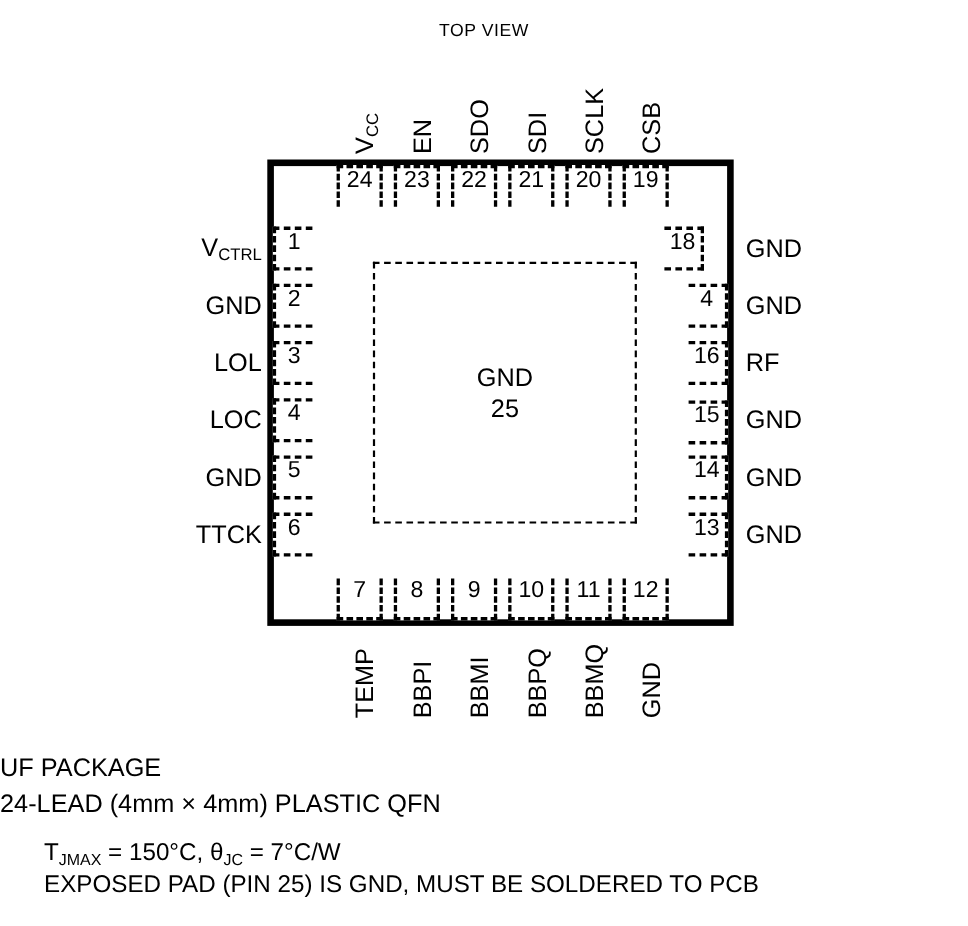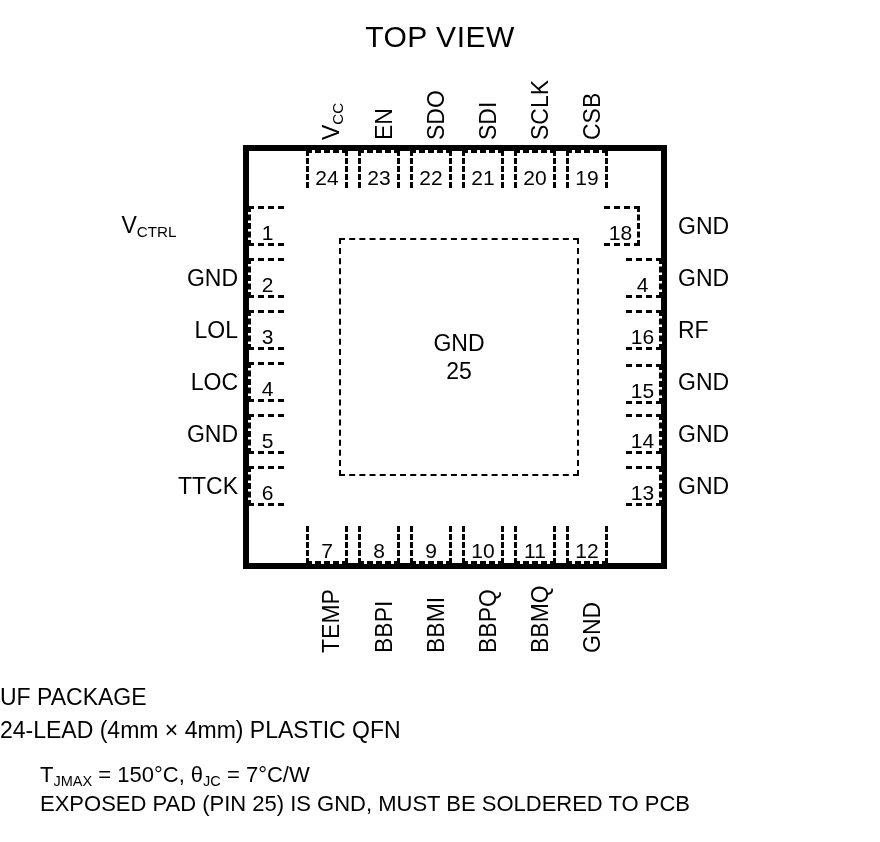--- a/index.html
+++ b/index.html
@@ -22,21 +22,21 @@
     height: 842px;
   }
 
   
   .top-view-title {
     position: absolute;
     left: 0;
     top: 20px;
     width: 880px;
     text-align: center;
-    font-size: 30px;
+    font-size: 16px;
     letter-spacing: 0.5px;
   }
 
   
   .package-body {
     position: absolute;
     left: 243px;
     top: 145px;
     width: 424px;
     height: 424px;
@@ -67,21 +67,21 @@
 
   
   .pin {
     position: absolute;
     box-sizing: border-box;
     background: #ffffff;
     font-size: 21px;
     text-align: center;
     line-height: 1;
     display: flex;
-    align-items: flex-end;
+    align-items: flex-start;
     justify-content: center;
   }
   
   .pin.top {
     width: 42px;
     height: 38px;
     border-left: 3px dashed #000000;
     border-right: 3px dashed #000000;
     border-top: 3px dashed #000000;
     border-bottom: none;
@@ -201,21 +201,21 @@
   <div class="pin left" style="left:248px; top:362px;">
     <span>4</span>
   </div>
   <div class="pin left" style="left:248px; top:414px;">
     <span>5</span>
   </div>
   <div class="pin left" style="left:248px; top:466px;">
     <span>6</span>
   </div>
 
-  <div class="label left-name" style="left:60px; top:226px; width:178px;text-align:center;">
+  <div class="label left-name" style="left:60px; top:226px; width:178px;">
     <span>V</span><sub>CTRL</sub>
   </div>
   <div class="label left-name" style="left:60px; top:278px; width:178px;">GND</div>
   <div class="label left-name" style="left:60px; top:382px; width:178px;">LOC</div>
   <div class="label left-name" style="left:60px; top:330px; width:178px;">LOL</div>
   <div class="label left-name" style="left:60px; top:434px; width:178px;">GND</div>
   <div class="label left-name" style="left:60px; top:486px; width:178px;">TTCK</div>
 
   <div class="pin right" style="left:604px; top:206px;">
     <span>18</span>

